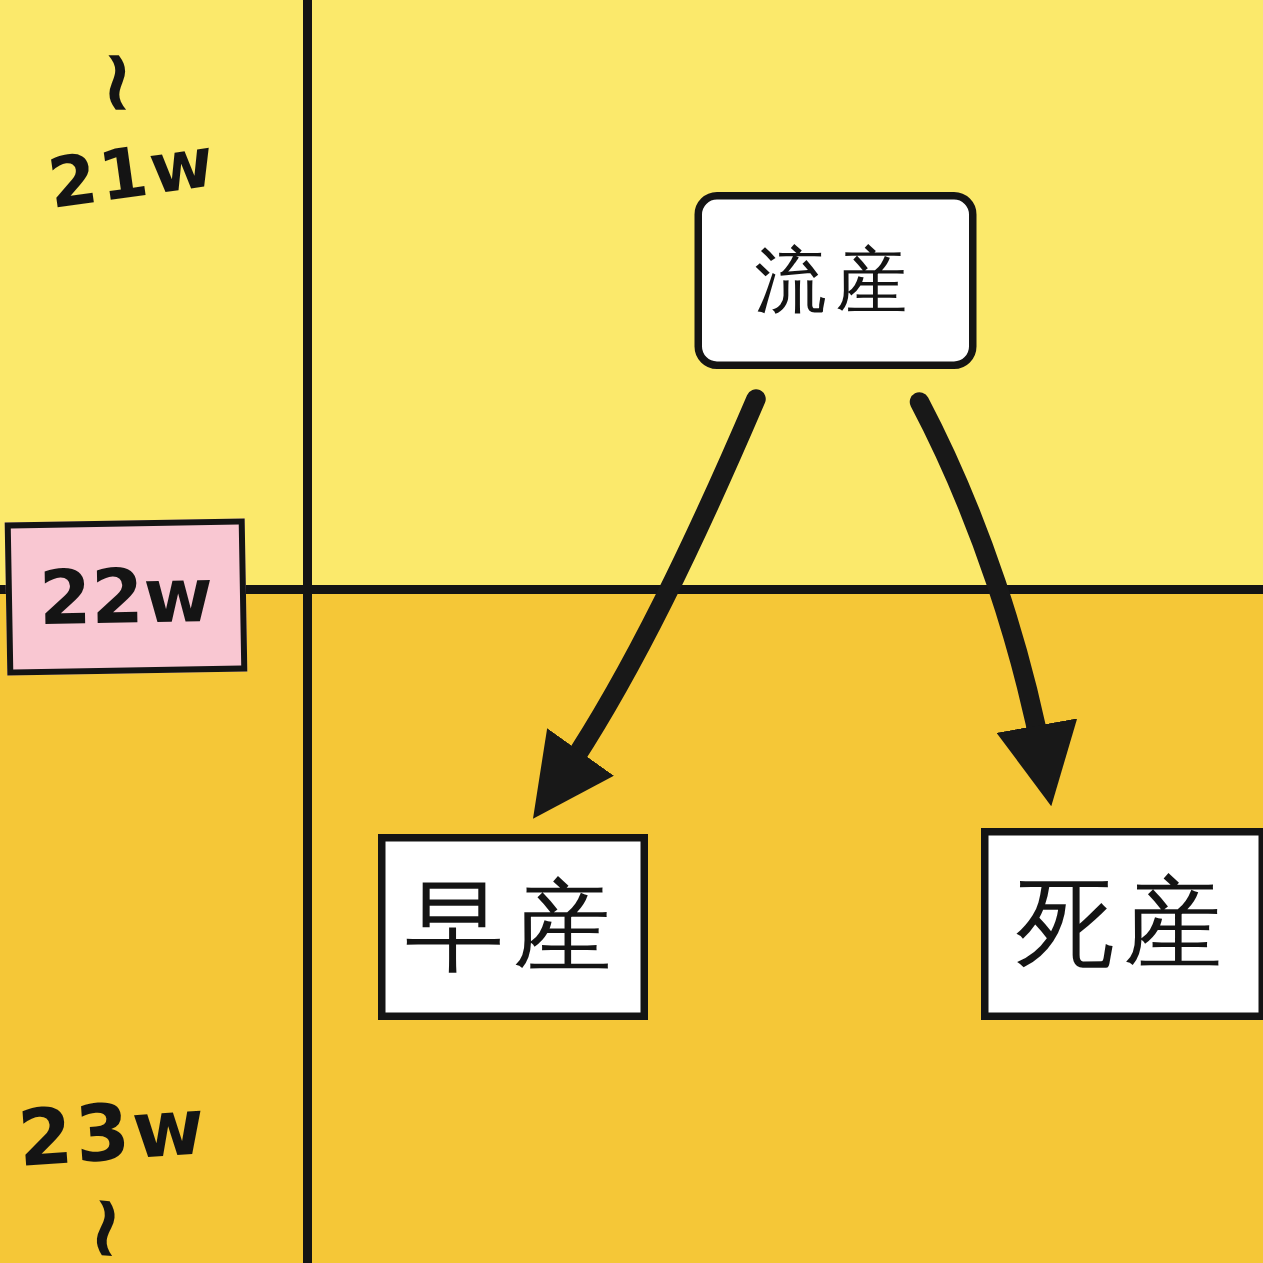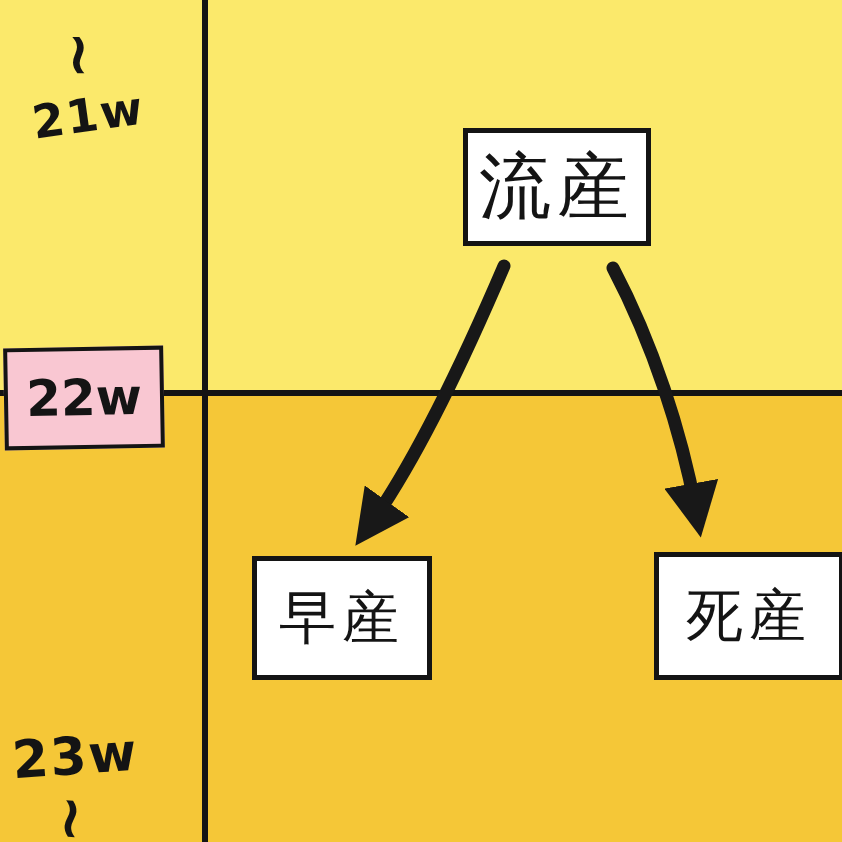--- a/index.html
+++ b/index.html
@@ -88,29 +88,30 @@
     left: 48px; top: 790px;
     transform: rotate(95deg);
   }
   .node {
     position: absolute;
     background: #ffffff;
     border: 5px solid #141414;
     display: flex;
     align-items: center;
     justify-content: center;
-    font-size: 57px;
+    font-size: 66px;
     font-weight: 500;
     z-index: 6;
     letter-spacing: 6px;
   }
   .node-miscarriage {
     left: 463px; top: 128px;
     width: 178px; height: 108px;
-    font-size: 72px;
+    font-size: 48px;
+    border-radius: 15px;
   }
   .node-preterm {
     left: 252px; top: 556px;
     width: 170px; height: 114px;
   }
   .node-stillbirth {
     left: 654px; top: 552px;
     width: 180px; height: 118px;
   }
   .arrows-svg {

